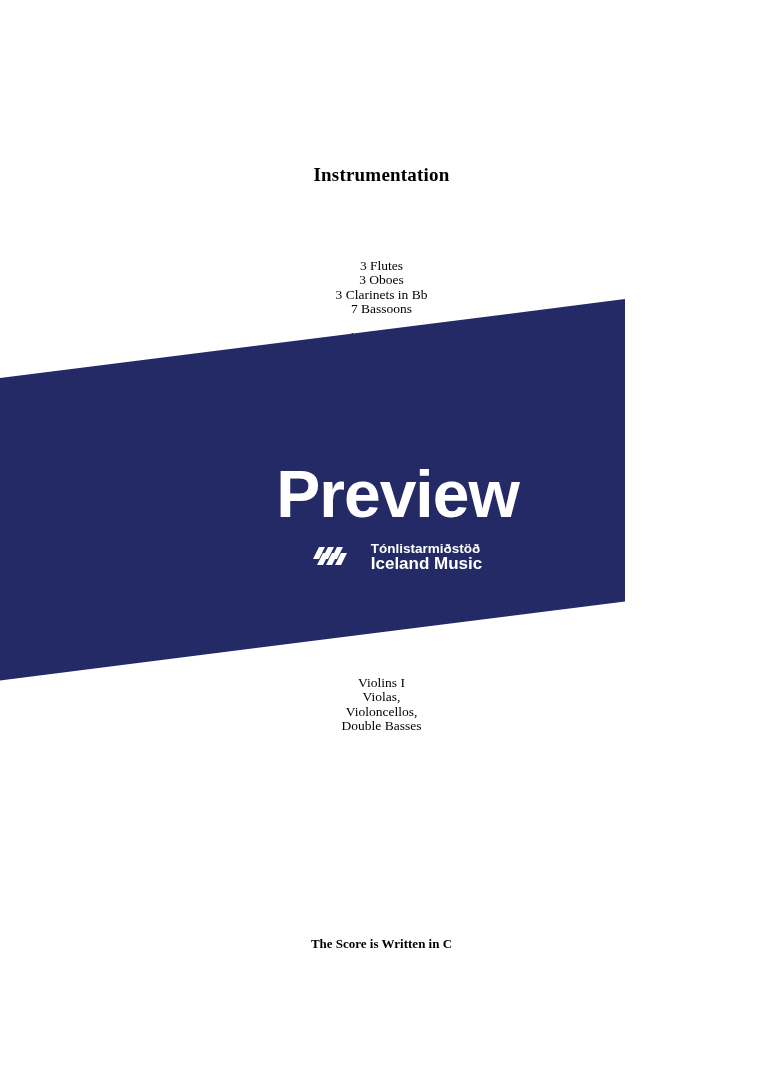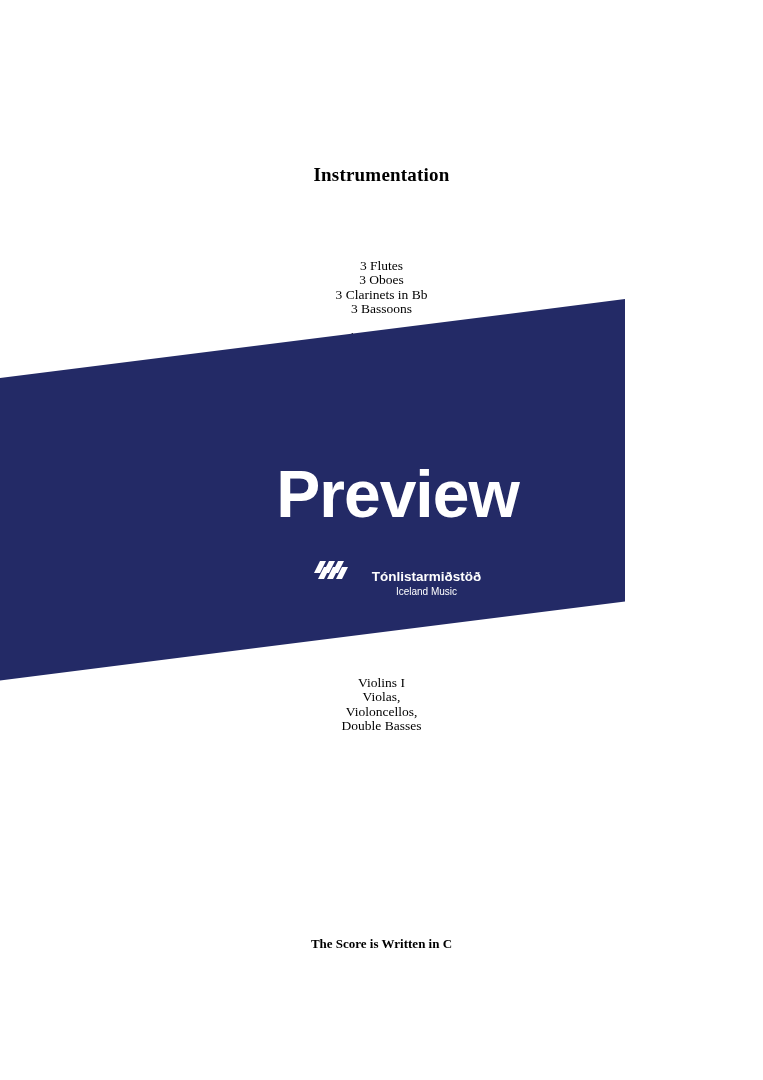--- a/index.html
+++ b/index.html
@@ -103,47 +103,46 @@
   }
   .brand-mark {
     display: inline-block;
     width: 46px;
     height: 26px;
     position: relative;
   }
   .brand-text {
     font-family: "Liberation Sans", sans-serif;
     color: #ffffff;
-    text-align: center;
+    text-align: left;
     line-height: 15px;
-    margin-top: 28px;
   }
   .brand-line1 {
     font-size: 13.5px;
     font-weight: bold;
     display: block;
   }
   .brand-line2 {
-    font-size: 10px;
-    font-weight: normal;
+    font-size: 17px;
+    font-weight: bold;
     display: block;
   }
 </style>
 </head>
 <body>
 
 <div class="page">
 
   <div class="doc-title">Instrumentation</div>
 
   <div class="instr-block group-winds">
     <div>3 Flutes</div>
     <div>3 Oboes</div>
     <div>3 Clarinets in Bb</div>
-    <div>3 Bassoons</div>
+    <div>7 Bassoons</div>
   </div>
 
   <div class="instr-block group-brass">
     <div>4 Horns in F</div>
     <div>4 Trumpets in C</div>
     <div>2 Trombones</div>
     <div>Bass Trombone</div>
     <div>Tuba</div>
   </div>
 

